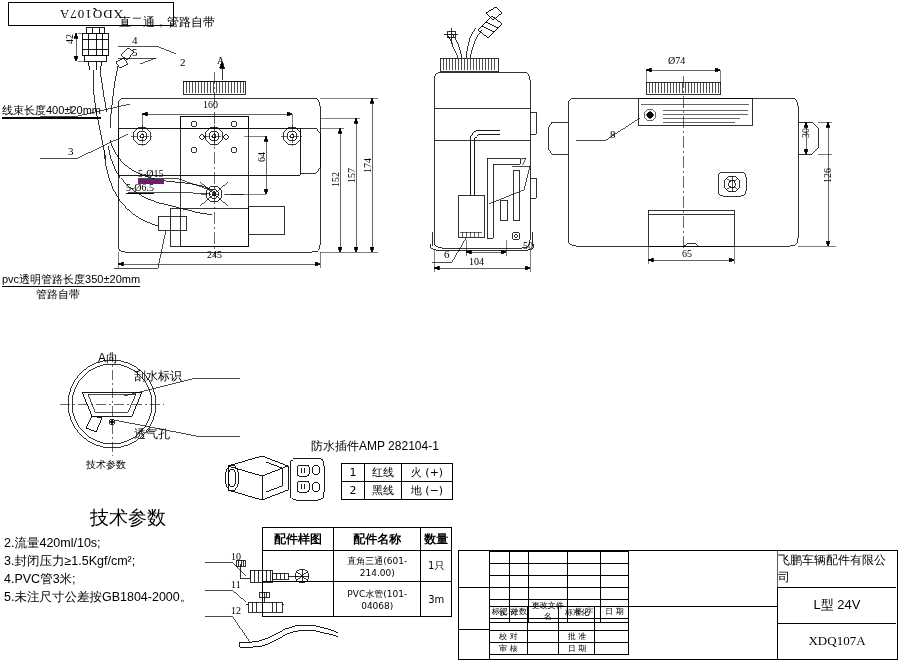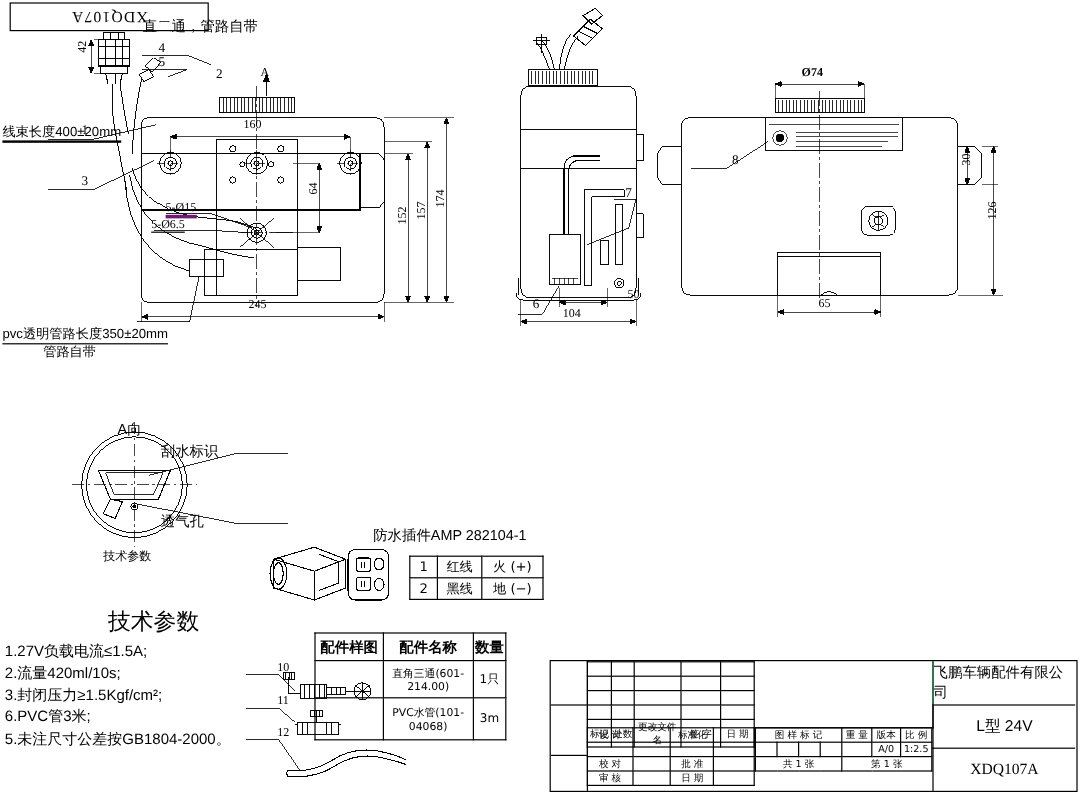--- a/index.html
+++ b/index.html
@@ -345,43 +345,42 @@
 
 <div class="dim" style="left:217px;top:55px;font-size:10px;">A</div>
 
 <div class="dim vert" style="left:64px;top:34px;">42</div>
 <div class="dim" style="left:203px;top:99px;">160</div>
 <div class="dim vert" style="left:256px;top:152px;">64</div>
 <div class="dim" style="left:207px;top:249px;">245</div>
 <div class="dim vert" style="left:330px;top:172px;">152</div>
 <div class="dim vert" style="left:346px;top:168px;">157</div>
 <div class="dim vert" style="left:362px;top:158px;">174</div>
-<div class="dim" style="left:138px;top:168px;border-bottom:3px solid #701a75;">5-Ø15</div>
+<div class="dim" style="left:138px;top:168px;border-bottom:5px solid #701a75;">5-Ø15</div>
 <div class="dim" style="left:126px;top:182px;border-bottom:1px solid #000;">5-Ø6.5</div>
 
 <div class="dim" style="left:479px;top:240px;padding-left:44px;">50</div>
 <div class="dim" style="left:469px;top:256px;">104</div>
 
-<div class="dim" style="left:668px;top:55px;font-weight:bold;">Ø74</div>
+<div class="dim" style="left:668px;top:55px;">Ø74</div>
 <div class="dim vert" style="left:800px;top:128px;">30</div>
 <div class="dim vert" style="left:822px;top:168px;">126</div>
 <div class="dim" style="left:682px;top:248px;">65</div>
 
 <div class="lbl cn" style="left:98px;top:352px;font-size:12px;">A向</div>
 <div class="lbl cn" style="left:134px;top:370px;font-size:12px;">刮水标识</div>
 <div class="lbl cn" style="left:134px;top:428px;font-size:12px;">透气孔</div>
 <div class="lbl cn" style="left:86px;top:459px;font-size:10px;">技术参数</div>
 
 <div class="abs" style="left:4px;top:505px;width:230px;">
   <div class="cn" style="text-align:center;font-size:19px;padding-left:18px;">技术参数</div>
   <div style="margin-top:3px;">
-    <div class="cn" style="font-size:12.5px;line-height:1.45;">1.27V负载电流≤1.5A;</div>
     <div class="cn" style="font-size:12.5px;line-height:1.45;">2.流量420ml/10s;</div>
     <div class="cn" style="font-size:12.5px;line-height:1.45;">3.封闭压力≥1.5Kgf/cm²;</div>
-    <div class="cn" style="font-size:12.5px;line-height:1.45;">6.PVC管3米;</div>
+    <div class="cn" style="font-size:12.5px;line-height:1.45;">4.PVC管3米;</div>
     <div class="cn" style="font-size:12.5px;line-height:1.45;">5.未注尺寸公差按GB1804-2000。</div>
   </div>
 </div>
 
 <div class="lbl cn" style="left:311px;top:440px;font-size:12px;">防水插件AMP 282104-1</div>
 
 <table class="abs" style="left:341px;top:463px;width:112px;">
   <tbody>
       <tr>
     <td style="width:22px;height:17px;font-size:11px;">1</td>
@@ -393,21 +392,21 @@
     <td style="font-size:11px;">黑线</td>
     <td style="font-size:11px;">地 (−)</td>
   </tr>
 </tbody>
   </table>
 
 <div class="dim" style="left:231px;top:551px;font-size:10px;">10</div>
 <div class="dim" style="left:231px;top:579px;font-size:10px;">11</div>
 <div class="dim" style="left:231px;top:605px;font-size:10px;">12</div>
 
-<table class="abs" style="left:262px;top:527px;width:160px;">
+<table class="abs" style="left:262px;top:527px;width:190px;">
   <tbody>
       <tr>
     <th style="width:72px;height:22px;font-size:12px;">配件样图</th>
     <th style="width:88px;font-size:12px;">配件名称</th>
     <th style="width:30px;font-size:12px;">数量</th>
   </tr>
   <tr>
     <td style="height:30px;"></td>
     <td style="font-size:9px;">直角三通(601-214.00)</td>
     <td style="font-size:10px;">1只</td>
@@ -486,43 +485,20 @@
       <td class="small">处数</td>
       <td class="small">更改文件名</td>
       <td class="small">签 字</td>
       <td class="small">日 期</td>
     </tr>
   </tbody>
     </table>
 
   <div style="position:absolute;left:170px;top:0px;width:148px;height:55px;border-right:1px solid #000;border-bottom:1px solid #000;"></div>
 
-  <table style="position:absolute;left:170px;top:55px;width:148px;">
-    <tbody>
-        <tr>
-      <td class="small" colspan="4" style="width:76px;height:11px;">图 样 标 记</td>
-      <td class="small" style="width:24px;">重 量</td>
-      <td class="small" style="width:23px;">版本</td>
-      <td class="small" style="width:25px;">比 例</td>
-    </tr>
-    <tr>
-      <td style="height:11px;"></td>
-      <td></td>
-      <td></td>
-      <td></td>
-      <td></td>
-      <td class="small">A/0</td>
-      <td class="small">1:2.5</td>
-    </tr>
-    <tr>
-      <td class="small" colspan="4" style="height:11px;">共 1 张</td>
-      <td class="small" colspan="3">第 1 张</td>
-    </tr>
-  </tbody>
-    </table>
 
   <div style="position:absolute;left:318px;top:0px;width:118px;height:36px;border-left:1px solid #15803d;border-bottom:1.4px solid #000;display:flex;align-items:center;justify-content:center;">
     <span class="cn" style="font-size:12px;">飞鹏车辆配件有限公司</span>
   </div>
   <div style="position:absolute;left:318px;top:36px;width:118px;height:36px;border-left:1px solid #000;border-bottom:1.4px solid #000;display:flex;align-items:center;justify-content:center;">
     <span class="cn" style="font-size:13px;">L型 24V</span>
   </div>
   <div style="position:absolute;left:318px;top:72px;width:118px;height:36px;border-left:1px solid #000;display:flex;align-items:center;justify-content:center;">
     <span style="font-size:13px;">XDQ107A</span>
   </div>

